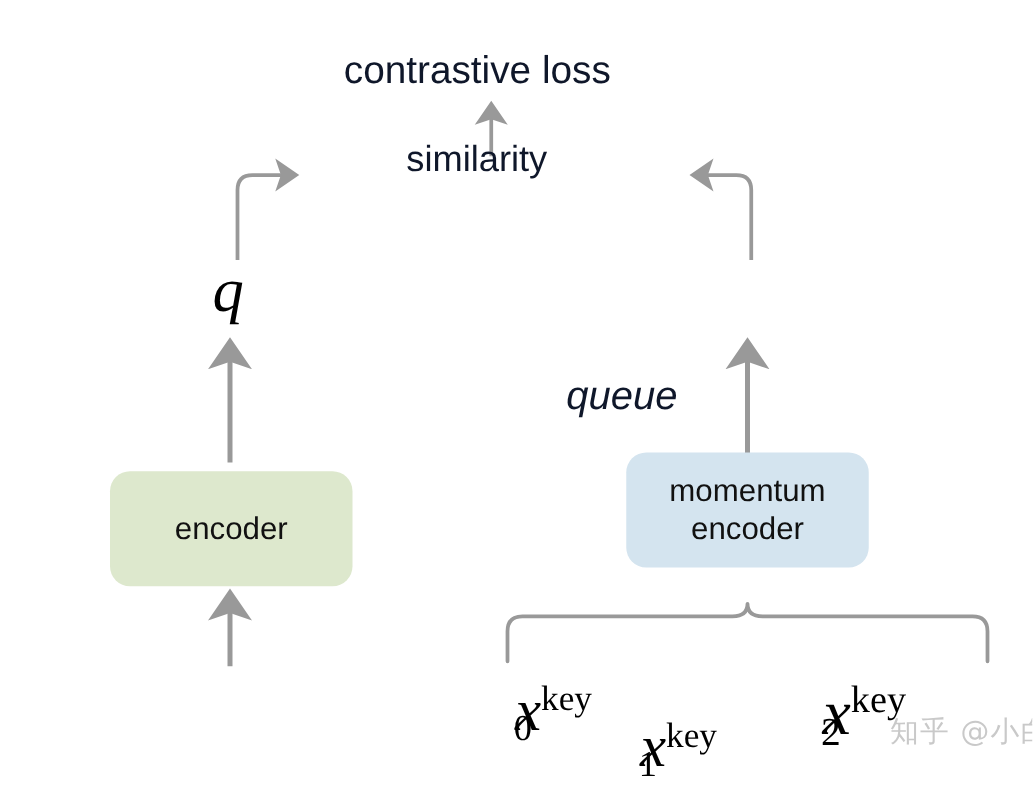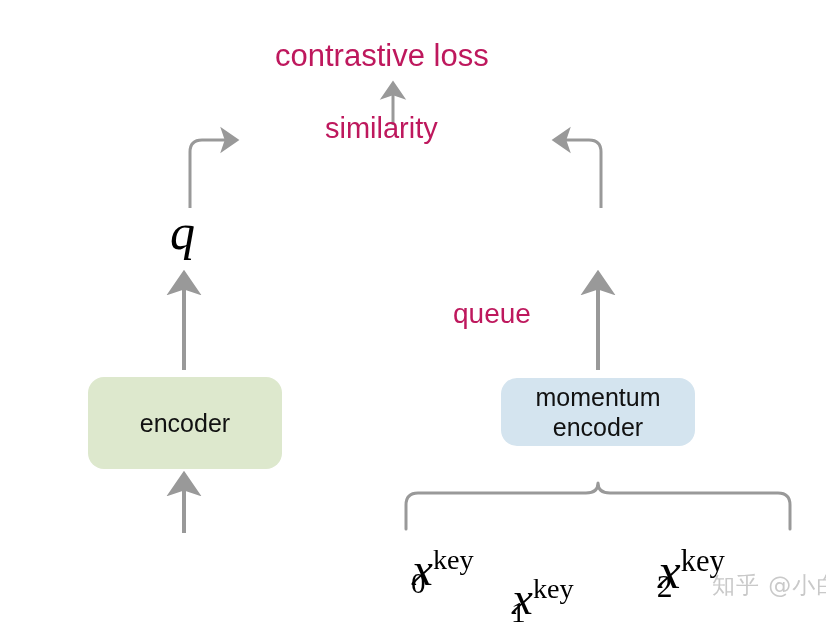--- a/index.html
+++ b/index.html
@@ -10,21 +10,21 @@
   #canvas {
     position: relative;
     width: 826px;
     height: 634px;
     background: #ffffff;
     overflow: hidden;
     font-family: "Liberation Sans", sans-serif;
   }
   .lbl {
     position: absolute;
-    color: #be185d;
+    color: #0f172a;
     white-space: nowrap;
     font-family: "Liberation Sans", sans-serif;
   }
   .math {
     position: absolute;
     color: #000000;
     white-space: nowrap;
     font-family: "Liberation Serif", serif;
     font-style: italic;
   }
@@ -113,30 +113,30 @@
                Q598,493 610,493
                L778,493 Q790,493 790,505
                L790,529" fill="none" stroke="#999999" stroke-width="3" stroke-linecap="round" stroke-linejoin="round"></path>
     </g>
   </svg>
 
   <div class="lbl" style="left:275px; top:38px; font-size:31px;">contrastive loss</div>
 
   <div class="lbl" style="left:325px; top:112px; font-size:29px;">similarity</div>
 
-  <div class="lbl" style="left:453px; top:298px; font-size:28px;">queue</div>
+  <div class="lbl" style="left:453px; top:298px; font-size:32px;font-style:italic;">queue</div>
 
   <div class="math" style="left:170px; top:203px; font-size:50px;">q</div>
 
 
   <div class="enc-box" style="left:88px; top:377px; width:194px; height:92px; background:#dde8cd;">
     <span>encoder</span>
   </div>
 
-  <div class="enc-box" style="left:501px; top:378px; width:194px; height:68px; background:#d4e4ef;">
+  <div class="enc-box" style="left:501px; top:362px; width:194px; height:92px; background:#d4e4ef;">
     <span>
       <span>momentum</span><br>
       <span>encoder</span>
     </span>
   </div>
 
 
   <div class="math" style="left:400px; top:542px; font-size:47px;margin-left:12px;"><span>x</span><sup>key</sup><sub style="margin-left:-2.15em;">0</sub></div>
 
   <div class="math" style="left:512px; top:531px; font-size:47px;margin-top:40px;"><span>x</span><sup>key</sup><sub style="margin-left:-2.15em;">1</sub></div>

